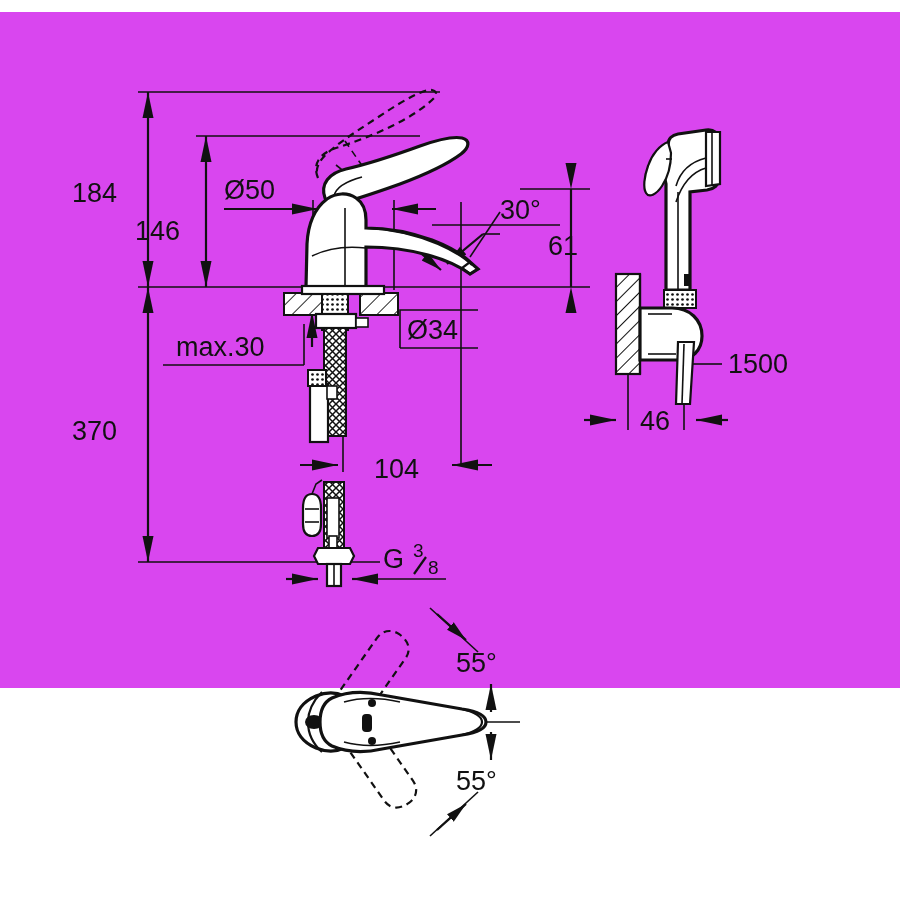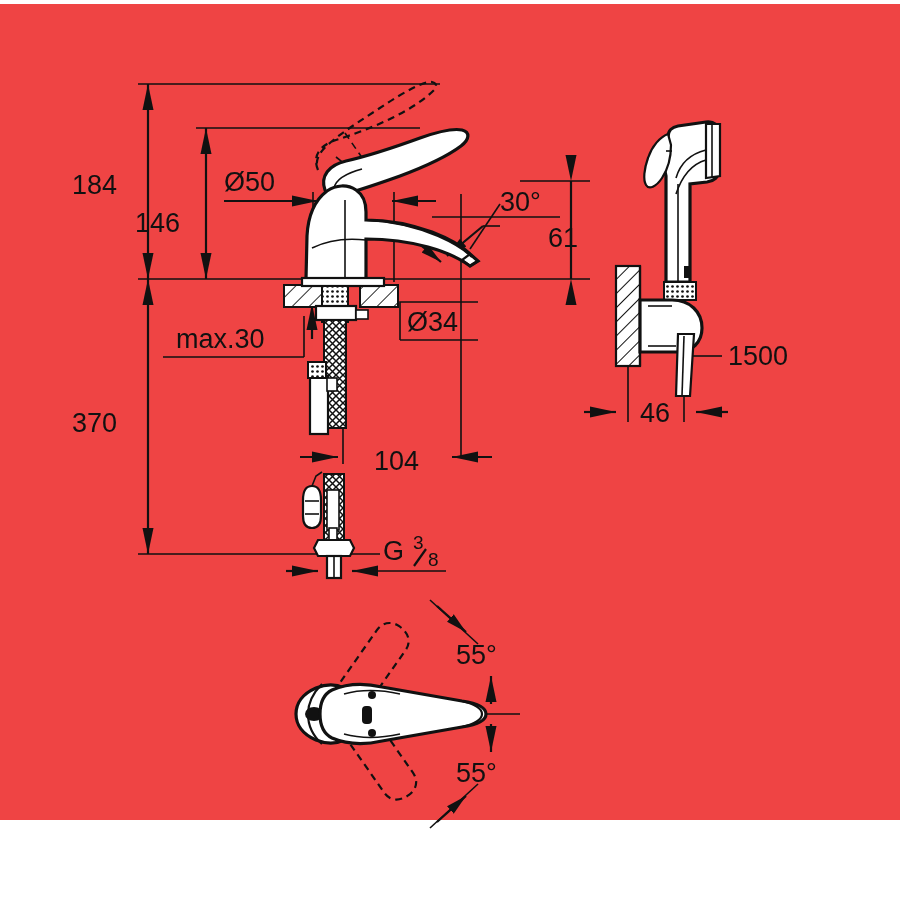--- a/index.html
+++ b/index.html
@@ -10,24 +10,24 @@
   }
   body {
     width: 900px;
     height: 900px;
     font-family: "Liberation Sans", sans-serif;
     overflow: hidden;
     position: relative;
   }
   #sheet {
     position: absolute;
-    left: 0; top: 4px;
+    left: 0; top: 12px;
     width: 900px;
-    height: 816px;
-    background: #ef4444;
+    height: 676px;
+    background: #d946ef;
   }
   svg#drawing {
     position: absolute;
     left: 0; top: 0;
     width: 900px;
     height: 900px;
     display: block;
   }
   .dim-text {
     font-family: "Liberation Sans", sans-serif;

